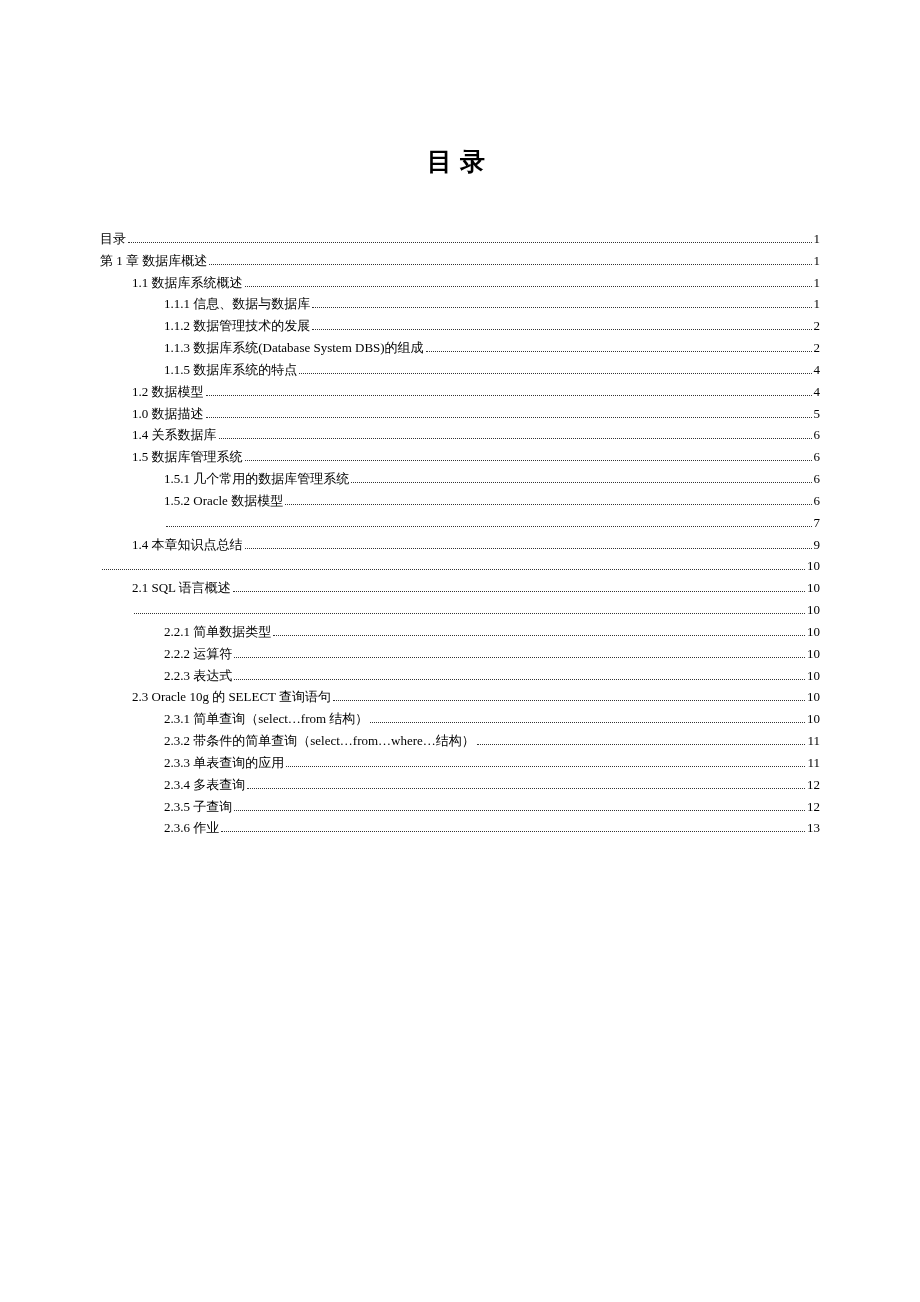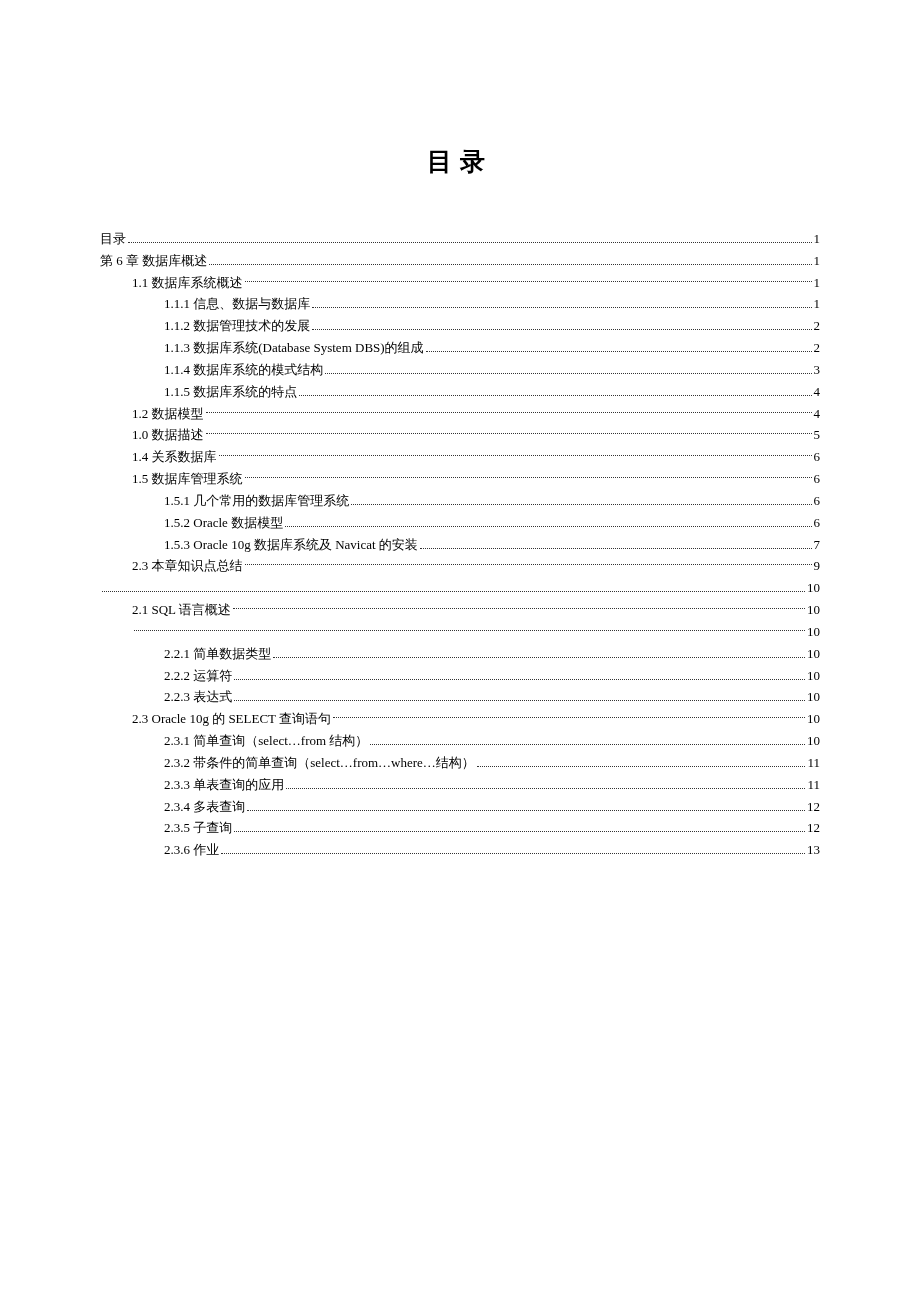--- a/index.html
+++ b/index.html
@@ -42,39 +42,38 @@
       min-width: 10px;
     }
     .toc-page {
       flex-shrink: 0;
     }
     .level-0 {
       padding-left: 0;
     }
     .level-1 {
       padding-left: 32px;
-      align-items: center;
     }
     .level-2 {
       padding-left: 64px;
     }
   </style>
 </head>
 <body>
 
 <h1 class="title">目录</h1>
 
 <div class="toc" id="toc-container">
     <div class="toc-entry level-0">
       <span class="toc-label">目录</span>
       <span class="toc-dots"></span>
       <span class="toc-page">1</span>
     </div>
     <div class="toc-entry level-0">
-      <span class="toc-label">第 6 章 数据库概述</span>
+      <span class="toc-label">第 1 章 数据库概述</span>
       <span class="toc-dots"></span>
       <span class="toc-page">1</span>
     </div>
     <div class="toc-entry level-1">
       <span class="toc-label">1.1 数据库系统概述</span>
       <span class="toc-dots"></span>
       <span class="toc-page">1</span>
     </div>
     <div class="toc-entry level-2">
       <span class="toc-label">1.1.1 信息、数据与数据库</span>
@@ -85,25 +84,20 @@
       <span class="toc-label">1.1.2 数据管理技术的发展</span>
       <span class="toc-dots"></span>
       <span class="toc-page">2</span>
     </div>
     <div class="toc-entry level-2">
       <span class="toc-label">1.1.3 数据库系统(Database System DBS)的组成</span>
       <span class="toc-dots"></span>
       <span class="toc-page">2</span>
     </div>
     <div class="toc-entry level-2">
-      <span class="toc-label">1.1.4 数据库系统的模式结构</span>
-      <span class="toc-dots"></span>
-      <span class="toc-page">3</span>
-    </div>
-    <div class="toc-entry level-2">
       <span class="toc-label">1.1.5 数据库系统的特点</span>
       <span class="toc-dots"></span>
       <span class="toc-page">4</span>
     </div>
     <div class="toc-entry level-1">
       <span class="toc-label">1.2 数据模型</span>
       <span class="toc-dots"></span>
       <span class="toc-page">4</span>
     </div>
     <div class="toc-entry level-1">
@@ -125,26 +119,25 @@
       <span class="toc-label">1.5.1 几个常用的数据库管理系统</span>
       <span class="toc-dots"></span>
       <span class="toc-page">6</span>
     </div>
     <div class="toc-entry level-2">
       <span class="toc-label">1.5.2 Oracle 数据模型</span>
       <span class="toc-dots"></span>
       <span class="toc-page">6</span>
     </div>
     <div class="toc-entry level-2">
-      <span class="toc-label">1.5.3 Oracle 10g 数据库系统及 Navicat 的安装</span>
       <span class="toc-dots"></span>
       <span class="toc-page">7</span>
     </div>
     <div class="toc-entry level-1">
-      <span class="toc-label">2.3 本章知识点总结</span>
+      <span class="toc-label">1.4 本章知识点总结</span>
       <span class="toc-dots"></span>
       <span class="toc-page">9</span>
     </div>
     <div class="toc-entry level-0">
       <span class="toc-dots"></span>
       <span class="toc-page">10</span>
     </div>
     <div class="toc-entry level-1">
       <span class="toc-label">2.1 SQL 语言概述</span>
       <span class="toc-dots"></span>

